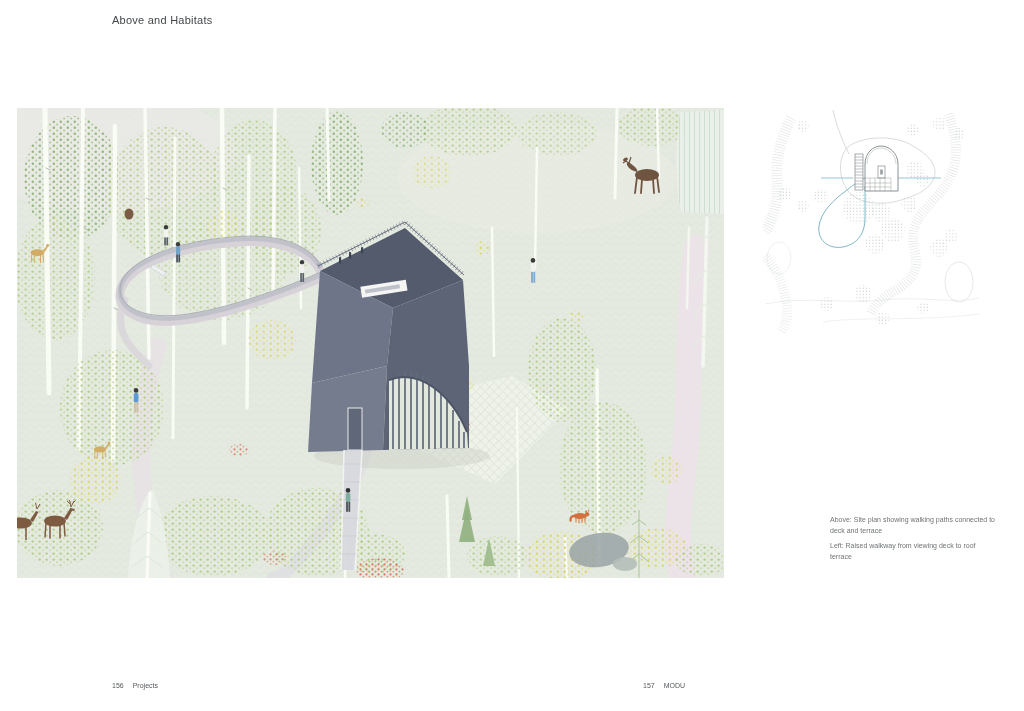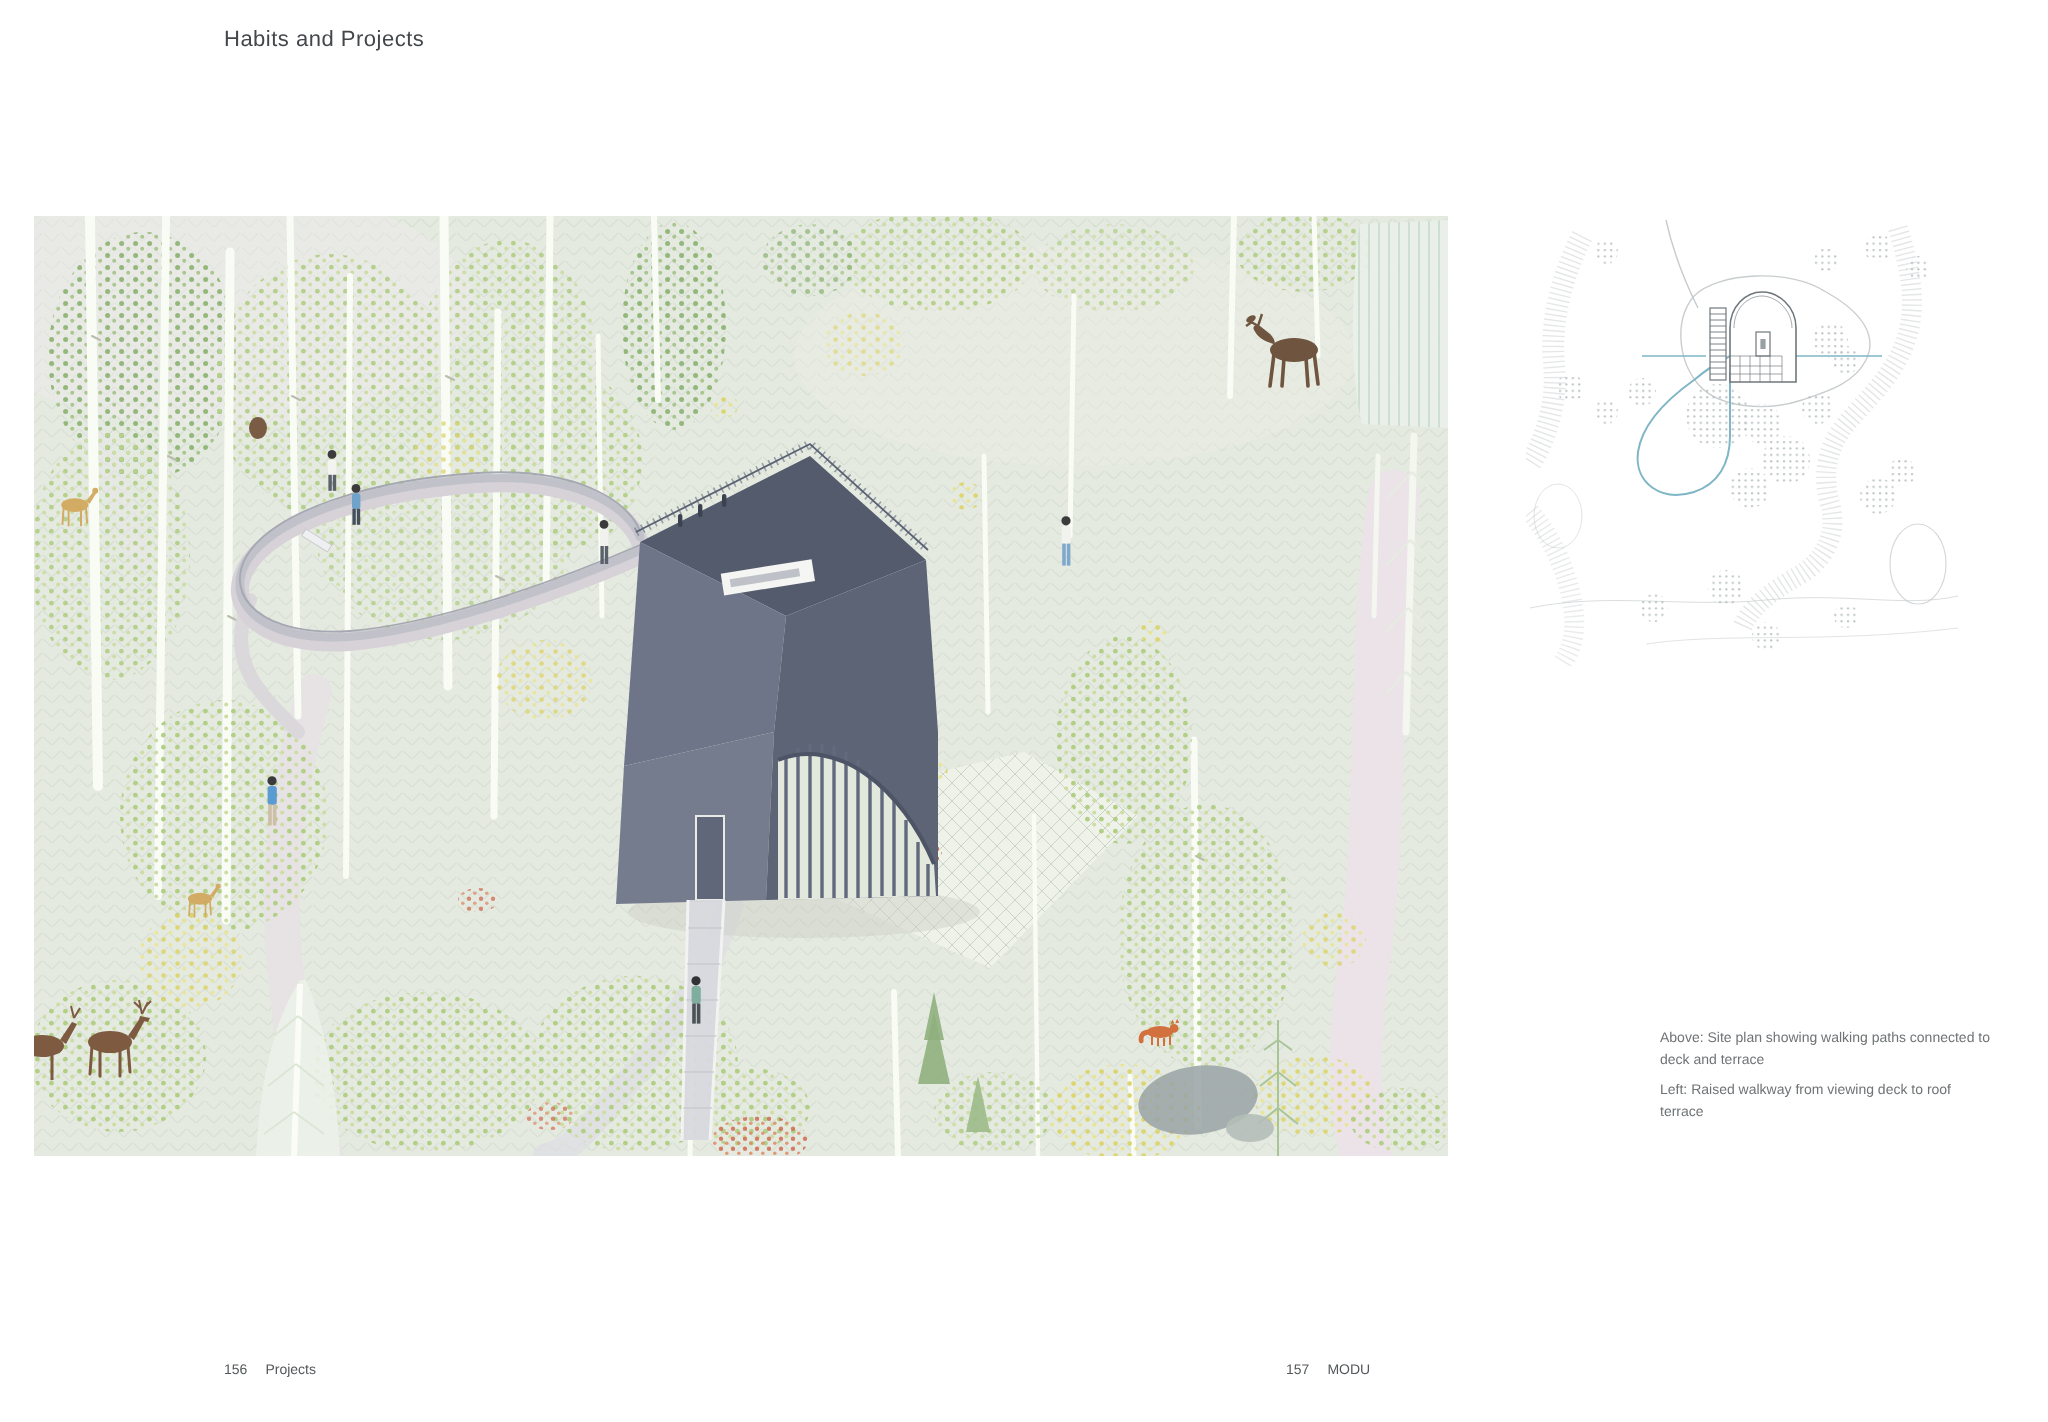--- a/index.html
+++ b/index.html
@@ -11,21 +11,21 @@
   .caption{position:absolute;left:830px;top:515px;width:166px;font-size:7px;line-height:1.5;color:#6f7376}
   .caption p + p{margin-top:5px}
   .folio{position:absolute;top:682px;font-size:7px;color:#54585b;display:flex;gap:9px}
   .folio-left{left:112px}
   .folio-right{left:643px}
   svg{display:block}
 </style>
 </head>
 <body>
 
-<div class="book-title">Habits and Projects</div>
+<div class="book-title">Above and Habitats</div>
 
 <svg class="artwork" viewBox="0 0 707 470" aria-hidden="true">
   <defs>
     <pattern id="wv" width="9" height="7" patternUnits="userSpaceOnUse">
       <path d="M0,5.5 L4,1.5 M4.7,1.5 L8.8,5.5" stroke="#c9d4c6" stroke-width=".6" fill="none" opacity=".5"></path>
     </pattern>
     <pattern id="fgL" width="7" height="6" patternUnits="userSpaceOnUse">
       <circle cx="1.7" cy="1.6" r="1.2" fill="#b2cf86"></circle>
         <circle cx="5.1" cy="4.3" r="1" fill="#ccdca3"></circle>
     </pattern>

